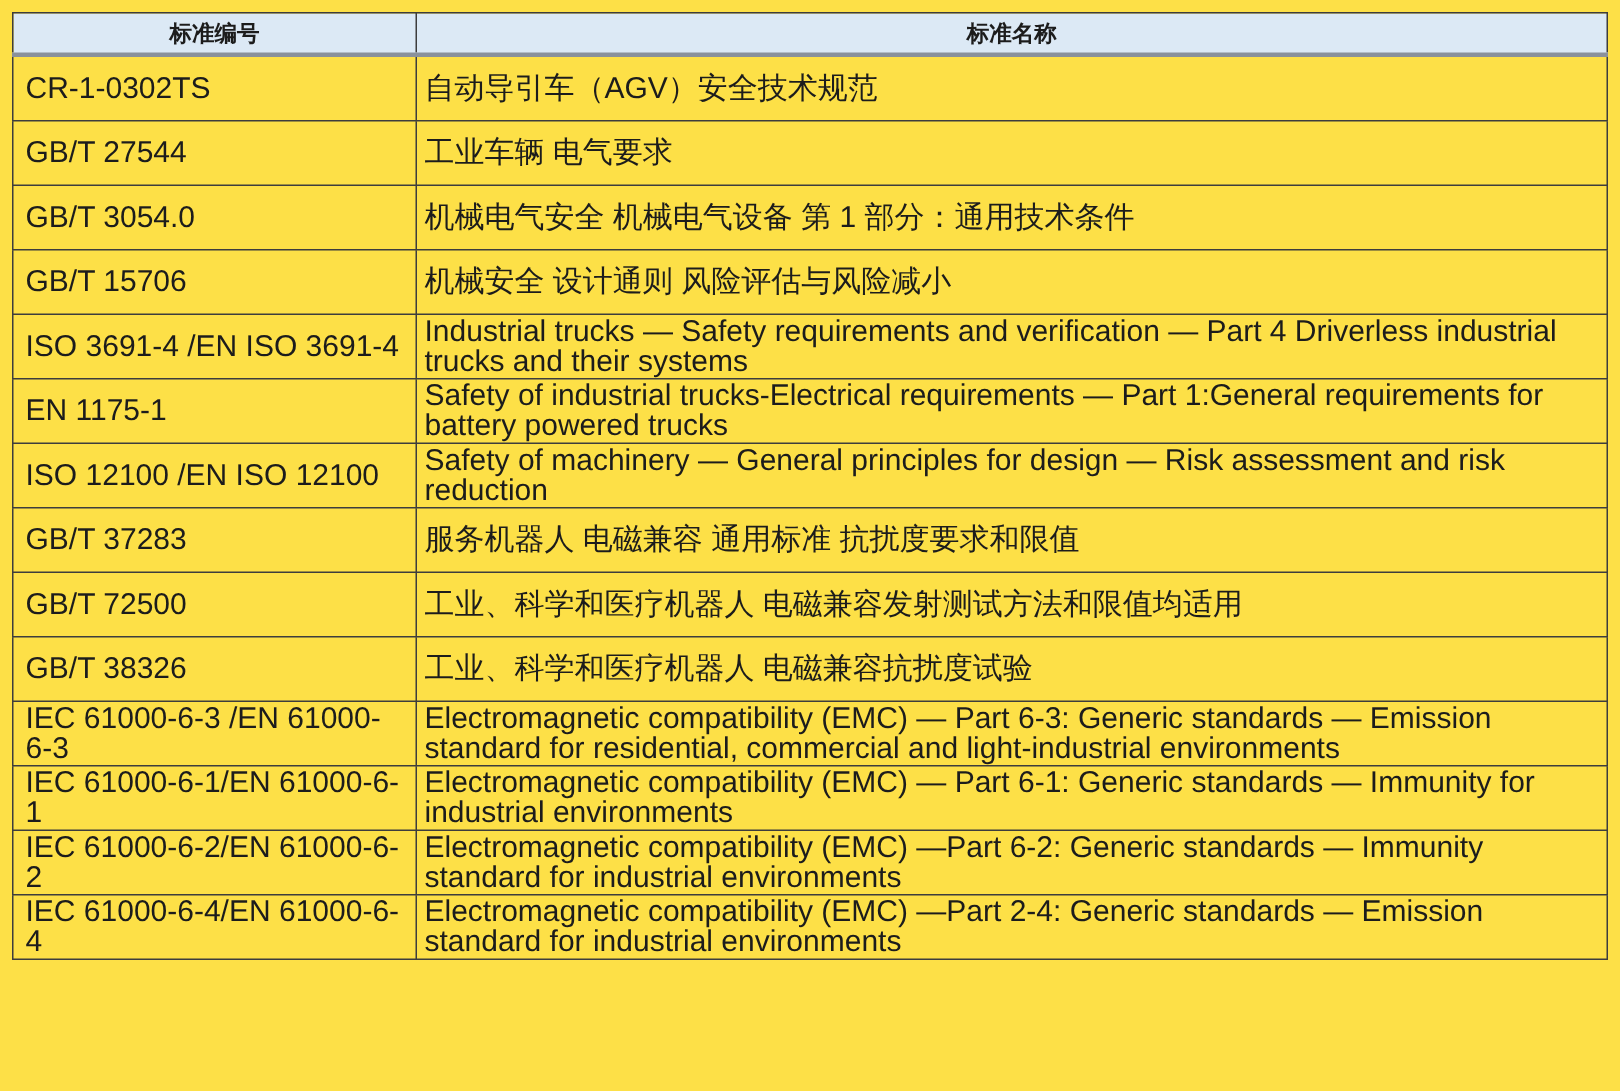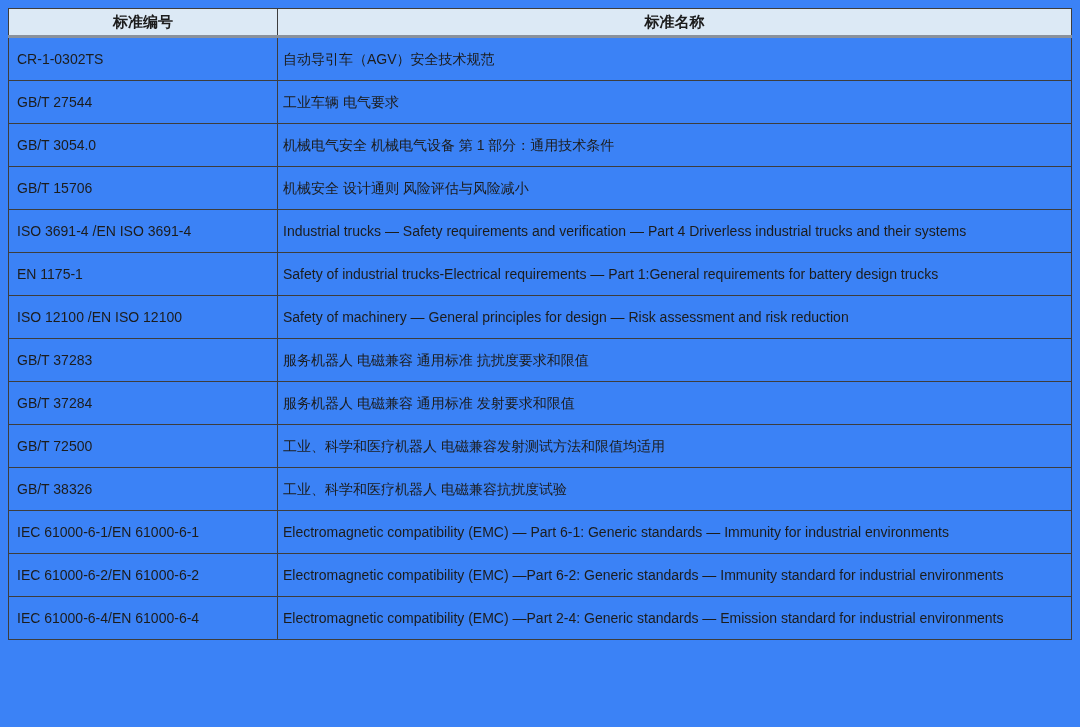--- a/index.html
+++ b/index.html
@@ -6,21 +6,21 @@
     margin: 0;
     padding: 0;
     background: #ffffff;
     font-family: "Liberation Sans", "DejaVu Sans", sans-serif;
   }
   .page {
     width: 1080px;
     height: 727px;
     box-sizing: border-box;
     padding: 8px 8px 0 8px;
-    background: #3b82f6;
+    background: #fde047;
     overflow: hidden;
   }
   table.standards {
     border-collapse: collapse;
     table-layout: fixed;
     width: 1064px;
   }
   table.standards th {
     background: var(--header-bg, #dce9f5);
     border: 1px solid var(--grid-border, #3d3d3d);
@@ -30,21 +30,21 @@
     font-size: 15px;
     font-weight: 700;
     color: var(--text, #1c1c1c);
     text-align: center;
   }
   table.standards td {
     border: 1px solid var(--grid-border, #3d3d3d);
     height: 40px;
     padding: 1px 8px;
     vertical-align: middle;
-    font-size: 14px;
+    font-size: 20px;
     line-height: 20px;
     color: var(--text, #1c1c1c);
     text-align: left;
     overflow: hidden;
   }
   table.standards td:nth-child(2) {
     padding-left: 5px;
     padding-right: 24px;
   }
 </style>
@@ -79,41 +79,41 @@
         <tr>
           <td>GB/T 15706</td>
           <td>机械安全 设计通则 风险评估与风险减小</td>
         </tr>
         <tr>
           <td>ISO 3691-4 /EN ISO 3691-4</td>
           <td>Industrial trucks — Safety requirements and verification — Part 4 Driverless industrial trucks and their systems</td>
         </tr>
         <tr>
           <td>EN 1175-1</td>
-          <td>Safety of industrial trucks-Electrical requirements — Part 1:General requirements for battery design trucks</td>
+          <td>Safety of industrial trucks-Electrical requirements — Part 1:General requirements for battery powered trucks</td>
         </tr>
         <tr>
           <td>ISO 12100 /EN ISO 12100</td>
           <td>Safety of machinery — General principles for design — Risk assessment and risk reduction</td>
         </tr>
         <tr>
           <td>GB/T 37283</td>
           <td>服务机器人 电磁兼容 通用标准 抗扰度要求和限值</td>
         </tr>
         <tr>
-          <td>GB/T 37284</td>
-          <td>服务机器人 电磁兼容 通用标准 发射要求和限值</td>
-        </tr>
-        <tr>
           <td>GB/T 72500</td>
           <td>工业、科学和医疗机器人 电磁兼容发射测试方法和限值均适用</td>
         </tr>
         <tr>
           <td>GB/T 38326</td>
           <td>工业、科学和医疗机器人 电磁兼容抗扰度试验</td>
+        </tr>
+        <tr>
+          <td>IEC 61000-6-3 /EN 61000-6-3</td>
+          <td>Electromagnetic compatibility (EMC) — Part 6-3: Generic standards — Emission standard for residential, commercial and light-industrial environments</td>
         </tr>
         <tr>
           <td>IEC 61000-6-1/EN 61000-6-1</td>
           <td>Electromagnetic compatibility (EMC) — Part 6-1: Generic standards — Immunity for industrial environments</td>
         </tr>
         <tr>
           <td>IEC 61000-6-2/EN 61000-6-2</td>
           <td>Electromagnetic compatibility (EMC) —Part 6-2: Generic standards — Immunity standard for industrial environments</td>
         </tr>
         <tr>

